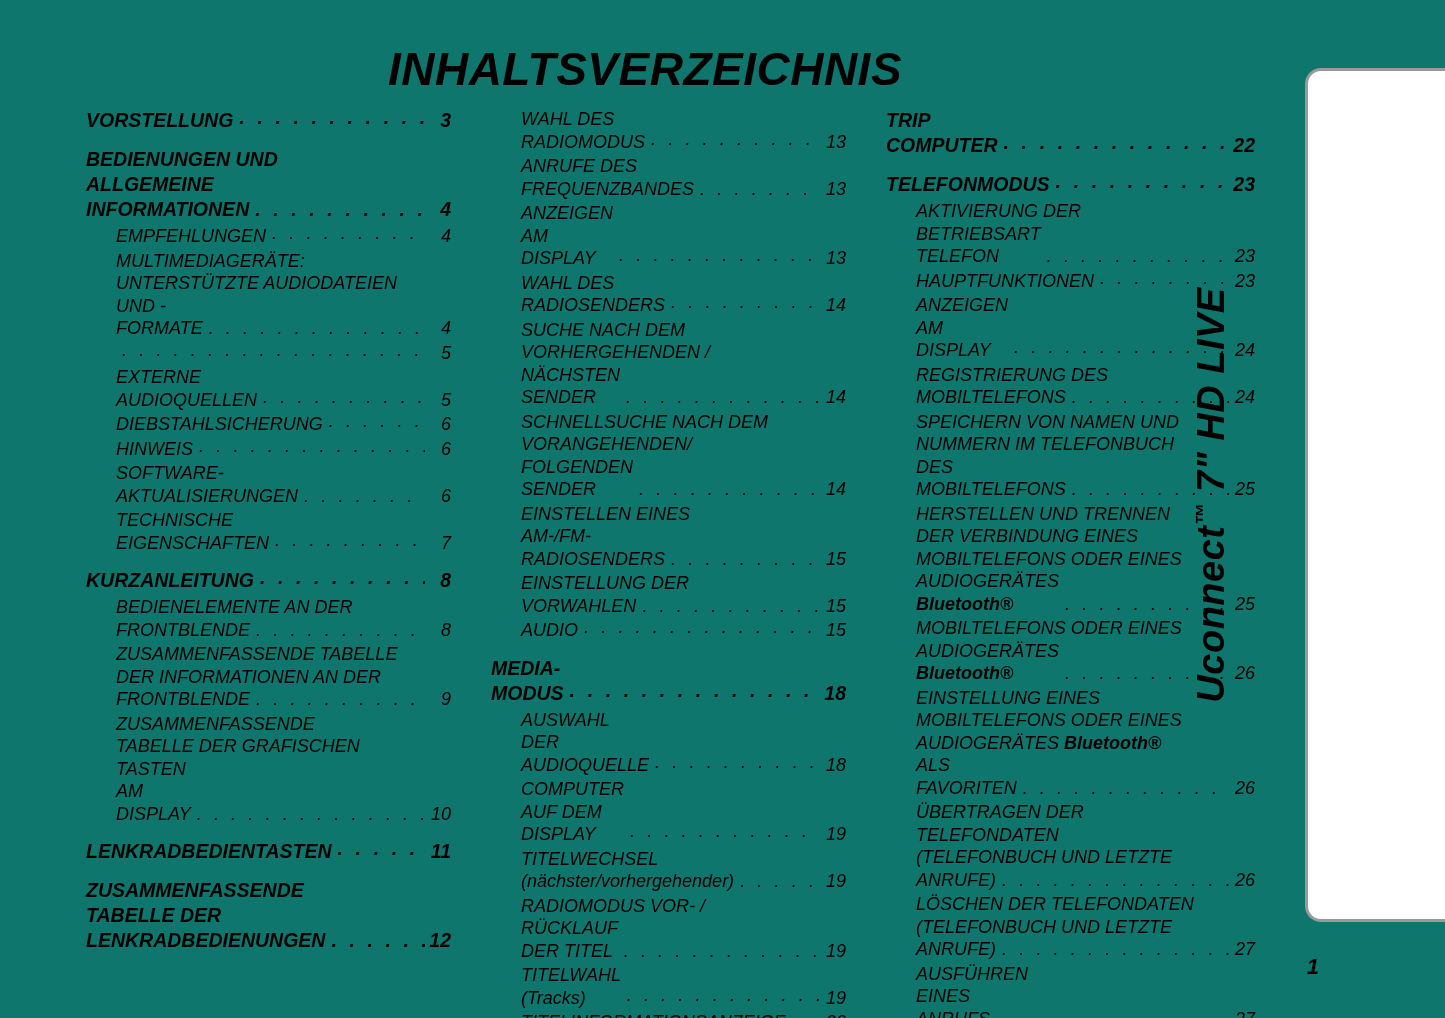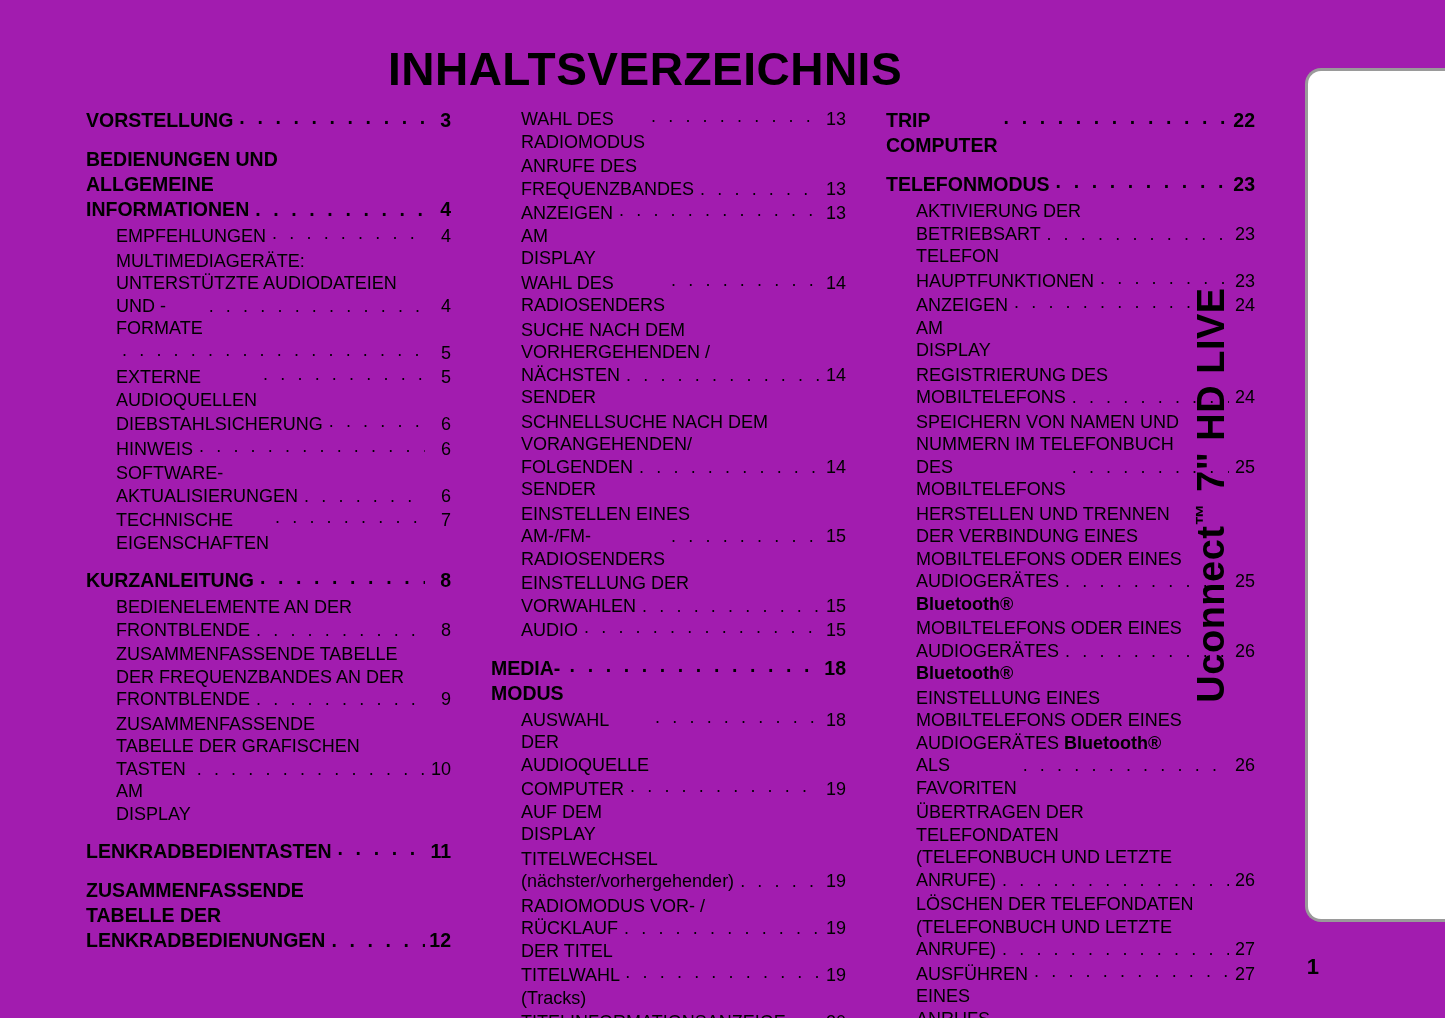--- a/index.html
+++ b/index.html
@@ -8,23 +8,24 @@
     background: #ffffff;
   }
   body {
     font-family: "Liberation Sans", sans-serif;
     color: #000000;
   }
   .page {
     position: relative;
     width: 1445px;
     height: 1018px;
-    background: #a21caf;
+    background: #0f766e;
     overflow: hidden;
     box-sizing: border-box;
+    font-style: italic;
   }
   .title {
     position: absolute;
     top: 42px;
     left: 0;
     width: 1290px;
     text-align: center;
     font-size: 46px;
     font-weight: bold;
     letter-spacing: 0.5px;
@@ -46,21 +47,21 @@
   .col.c2 { padding-left: 12px; padding-right: 26px; }
   .col.c3 { padding-left: 14px; padding-right: 10px; }
 
   
   .entry {
     display: block;
     margin-bottom: 1px;
   }
   .row {
     display: flex;
-    align-items: flex-start;
+    align-items: flex-end;
     width: 100%;
   }
   .txt {
     white-space: pre-line;
   }
   .lead {
     flex: 1 1 auto;
     overflow: hidden;
     white-space: nowrap;
     margin: 0 4px 0 6px;
@@ -227,21 +228,21 @@
         <div class="entry lvl2 multiline">
           <div>BEDIENELEMENTE AN DER</div>
           <div class="row">
             <span class="txt">FRONTBLENDE</span>
             <span class="lead">. . . . . . . . . . . . . . . . . . . . . . . . . . . . . . . . . . . . . . . . . . . . . . . . . . . . . . . . . . . . . . . . . . . . . . </span>
             <span class="pg">8</span>
           </div>
         </div>
         <div class="entry lvl2 multiline">
           <div>ZUSAMMENFASSENDE TABELLE</div>
-          <div>DER FREQUENZBANDES AN DER</div>
+          <div>DER INFORMATIONEN AN DER</div>
           <div class="row">
             <span class="txt">FRONTBLENDE</span>
             <span class="lead">. . . . . . . . . . . . . . . . . . . . . . . . . . . . . . . . . . . . . . . . . . . . . . . . . . . . . . . . . . . . . . . . . . . . . . </span>
             <span class="pg">9</span>
           </div>
         </div>
         <div class="entry lvl2 multiline">
           <div>ZUSAMMENFASSENDE</div>
           <div>TABELLE DER GRAFISCHEN</div>
           <div class="row">

